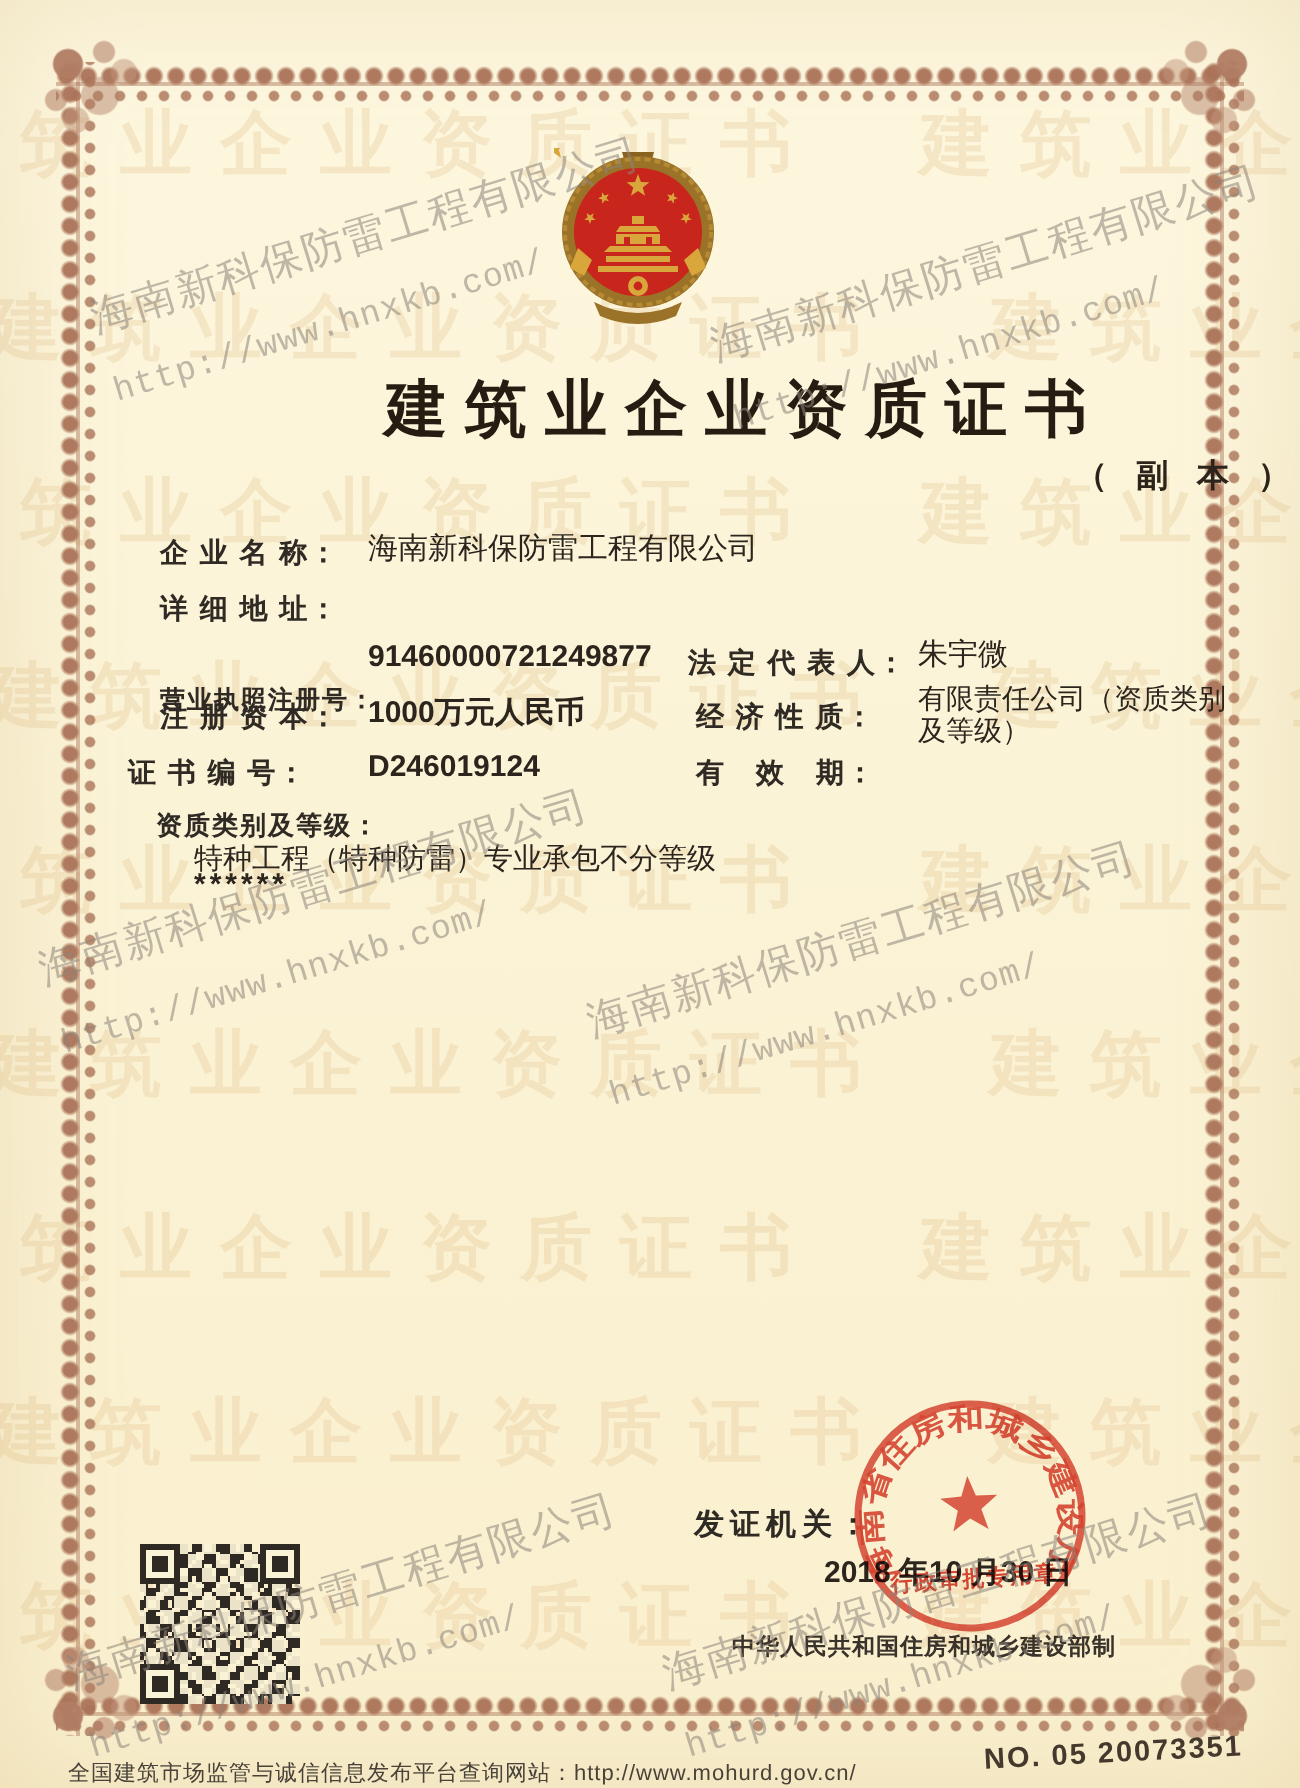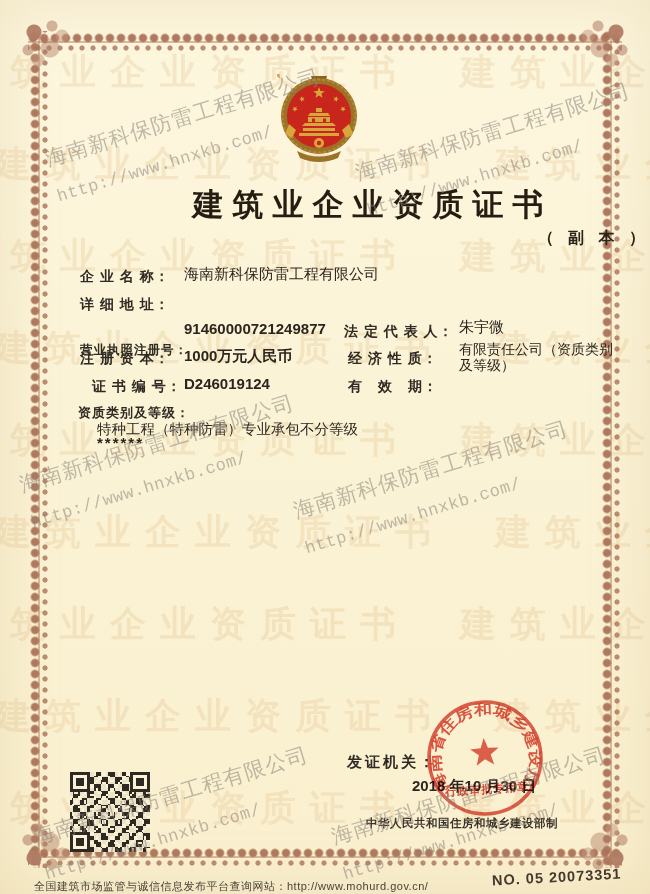--- a/index.html
+++ b/index.html
@@ -131,21 +131,21 @@
   <div class="val" style="left:184px;top:265px">海南新科保防雷工程有限公司</div>
   <div class="lbl" style="left:80px;top:296px">详 细 地 址：</div>
   <div class="lbl" style="left:80px;top:342px;font-size:12.5px">营业执照注册号：</div>
   <div class="val num" style="left:184px;top:320px">91460000721249877</div>
   <div class="lbl" style="left:344px;top:323px">法 定 代 表 人：</div>
   <div class="val" style="left:459px;top:318px">朱宇微</div>
   <div class="lbl" style="left:80px;top:350px">注 册 资 本：</div>
   <div class="val num" style="left:184px;top:347px">1000万元人民币</div>
   <div class="lbl" style="left:348px;top:350px">经 济 性 质：</div>
   <div class="val" style="left:459px;top:341px;width:154px;white-space:normal;line-height:16px;font-size:14px">有限责任公司（资质类别及等级）</div>
-  <div class="lbl" style="left:92px;top:378px">证 书 编 号：</div>
+  <div class="lbl" style="left:64px;top:378px">证 书 编 号：</div>
   <div class="val num" style="left:184px;top:375px">D246019124</div>
   <div class="lbl" style="left:348px;top:378px">有　效　期：</div>
   <div class="lbl" style="left:78px;top:404px;font-size:13px">资质类别及等级：</div>
   <div class="val" style="left:97px;top:420px;font-size:14.5px">特种工程（特种防雷）专业承包不分等级</div>
   <div class="val" style="left:97px;top:434px;font-weight:700;letter-spacing:2px">******</div>
 
   <div class="lbl" style="left:347px;top:753px;font-size:15px;letter-spacing:3px">发证机关：</div>
   <div class="val num" style="left:412px;top:777px;font-size:15px">2018 年10 月30 日</div>
   <div class="abs" style="left:330px;top:816px;width:264px;text-align:center;font-size:11.5px;font-weight:700;color:#3a332b;letter-spacing:.5px;z-index:4">中华人民共和国住房和城乡建设部制</div>
 

